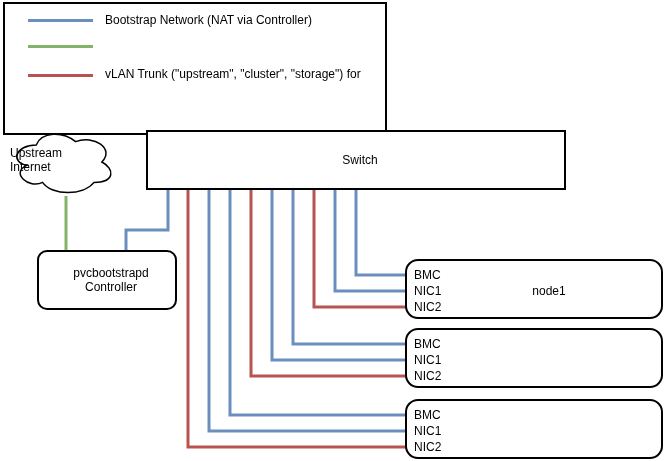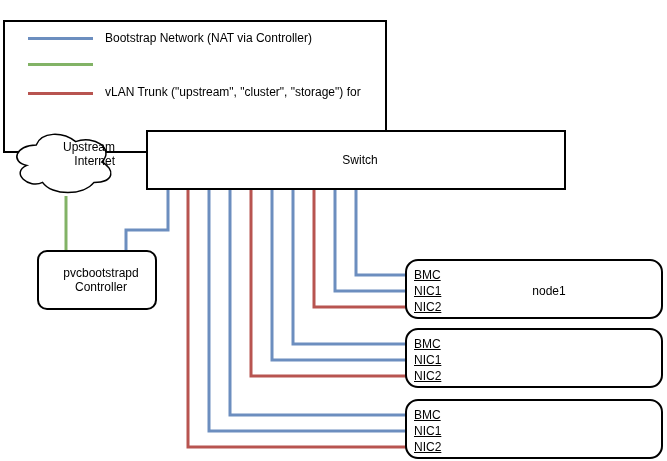--- a/index.html
+++ b/index.html
@@ -4,48 +4,48 @@
 <style>
   html,body { margin:0; padding:0; background:#fff; }
   .canvas {
     position:relative; width:667px; height:461px; background:#ffffff;
     font-family:"Liberation Sans", sans-serif; font-size:12px; color:#000;
     overflow:hidden;
   }
 
   
   .legend {
-    position:absolute; left:3px; top:20px; width:384px; height:133px;
+    position:absolute; left:3px; top:2px; width:384px; height:133px;
     border:2px solid #000; box-sizing:border-box; background:#fff;
   }
   .legend-swatch { position:absolute; left:23px; width:65px; height:3px; }
   .legend-text { position:absolute; left:100px; line-height:14px; white-space:nowrap; }
 
   
   .box {
     position:absolute; border:2px solid #000; box-sizing:border-box; background:#fff;
     display:flex; align-items:center; justify-content:center; text-align:center;
     line-height:14px;
     padding-left:8px;
   }
   .switch-box    { left:146px; top:130px; width:420px; height:60px; }
-  .controller-box{ left:37px;  top:250px; width:120px; height:60px; border-radius:10px; }
+  .controller-box{ left:37px;  top:250px; width:140px; height:60px; border-radius:10px; }
 
   
   .node-box {
     position:absolute; left:405px; width:258px; height:60px;
     border:2px solid #000; box-sizing:border-box; background:#fff; border-radius:13px;
   }
   .node1 { top:259px; } .node2 { top:328px; } .node3 { top:399px; }
-  .ports { position:absolute; left:7px; top:6px; line-height:16px;text-decoration:underline; }
+  .ports { position:absolute; left:7px; top:6px; line-height:16px; }
   .node-name { position:absolute; left:15px; top:22px; width:100%; text-align:center; line-height:16px; }
 
   
   .cloud-svg  { position:absolute; left:9px; top:127px; }
-  .cloud-text { position:absolute; left:10px; top:140px; width:105px; text-align:right; line-height:14px; }
+  .cloud-text { position:absolute; left:10px; top:146px; width:105px; text-align:left; line-height:14px; }
 
   .conn-layer { position:absolute; left:0; top:0; pointer-events:none; }
 </style>
 </head>
 <body>
 
 <div class="canvas">
 
   <svg class="conn-layer" width="667" height="461" viewBox="0 0 667 461">
       <polyline points="168,190 168,230 126,230 126,250" fill="none" stroke="#6c8ebf" stroke-width="3"></polyline>

